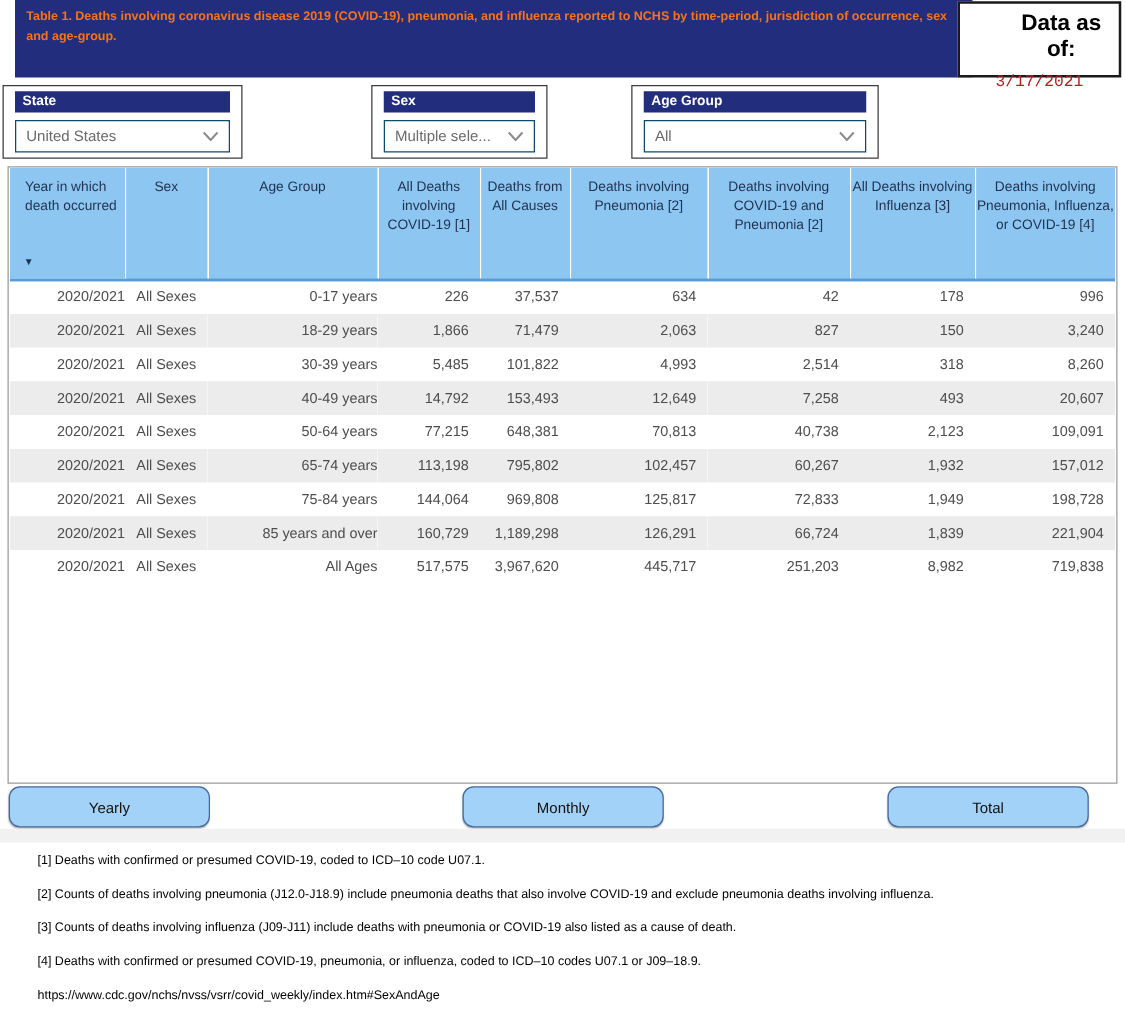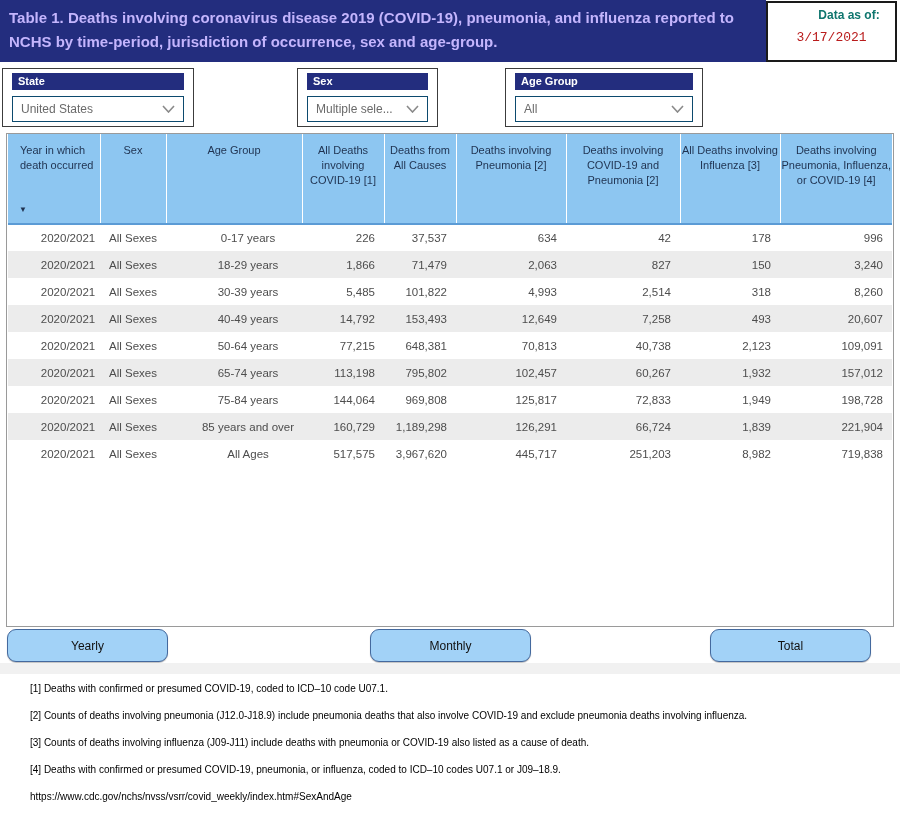--- a/index.html
+++ b/index.html
@@ -7,25 +7,25 @@
     --header-blue:#8DC6F1;
     --alt-row:#ECECEC;
     --btn-fill:#A2D2F7;
     --btn-border:#44699E;
   }
   *{box-sizing:border-box;margin:0;padding:0;}
   html,body{width:900px;height:813px;background:#fff;overflow:hidden;}
   body{font-family:"Liberation Sans",sans-serif;position:relative;}
 
   
-  .banner{position:absolute;left:0;top:0;width:766px;height:62px;background:var(--navy);
-    color:#c4b5fd;font-weight:bold;font-size:15px;line-height:1.6;padding:6px 12px 0 9px;}
+  .banner{position:absolute;left:12px;top:0;width:766px;height:62px;background:var(--navy);
+    color:#f97316;font-weight:bold;font-size:10px;line-height:1.6;padding:6px 12px 0 9px;}
   .dataasof{position:absolute;left:766px;top:1px;width:131px;height:61px;background:#fff;
     border:2px solid #1a1a1a;text-align:center;}
-  .dataasof .lbl{font-weight:bold;font-size:12px;color:#0f766e;margin-top:5px;margin-left:35px;}
+  .dataasof .lbl{font-weight:bold;font-size:18px;color:#000000;margin-top:5px;margin-left:35px;}
   .dataasof .date{font-size:13px;color:#b91c1c;margin-top:8px;font-family:Liberation Mono, monospace;}
 
   
   .slicer{position:absolute;top:68px;height:59px;background:#fff;border:1px solid #3c3c3c;}
   .slicer-state{left:2px;width:192px;}
   .slicer-sex{left:297px;width:141px;}
   .slicer-age{left:505px;width:198px;}
   .slicer-label{margin:4px 9px 0 9px;background:var(--navy);color:#fff;font-size:11px;
     font-weight:bold;padding:2px 6px 3px 6px;}
   .slicer-dd{margin:6px 9px 0 9px;border:1px solid #0c4a6e;height:26px;display:flex;
@@ -42,21 +42,21 @@
   thead th{background:var(--header-blue);color:#1F3250;font-weight:normal;font-size:11px;
     line-height:1.35;vertical-align:top;padding-top:9px;text-align:center;white-space:normal;
     height:90px;border-left:1px solid rgba(255,255,255,.45);border-bottom:2px solid #5B9BD5;}
   thead th:first-child{text-align:left;padding-left:12px;border-left:none;position:relative;}
   th:nth-child(1){width:92px}  th:nth-child(2){width:66px}  th:nth-child(3){width:136px}
   th:nth-child(4){width:82px}  th:nth-child(5){width:72px}  th:nth-child(6){width:110px}
   th:nth-child(7){width:114px} th:nth-child(8){width:100px} th:nth-child(9){width:112px}
   .sort-arrow{position:absolute;left:11px;bottom:7px;font-size:8px;color:#1F3250;}
   tbody td{height:27px;font-size:11.5px;color:#4d4d4d;}
   tbody tr.alt{background:var(--alt-row);}
-  tbody td:nth-child(1),tbody td:nth-child(3){text-align:center;padding-left:28px;}
+  tbody td:nth-child(1),tbody td:nth-child(3){text-align:right;padding-left:28px;}
   tbody td:nth-child(2){text-align:center;}
   tbody td:nth-child(n+4){text-align:right;padding-right:9px;}
 
   
   .pbtn{position:absolute;top:629px;width:161px;height:33px;background:var(--btn-fill);
     border:1px solid var(--btn-border);border-radius:9px;display:flex;align-items:center;
     justify-content:center;font-size:12px;color:#111;cursor:pointer;
     box-shadow:0 1px 1px rgba(0,0,0,.25);}
   .pbtn-yearly{left:7px;} .pbtn-monthly{left:370px;} .pbtn-total{left:710px;}
 

